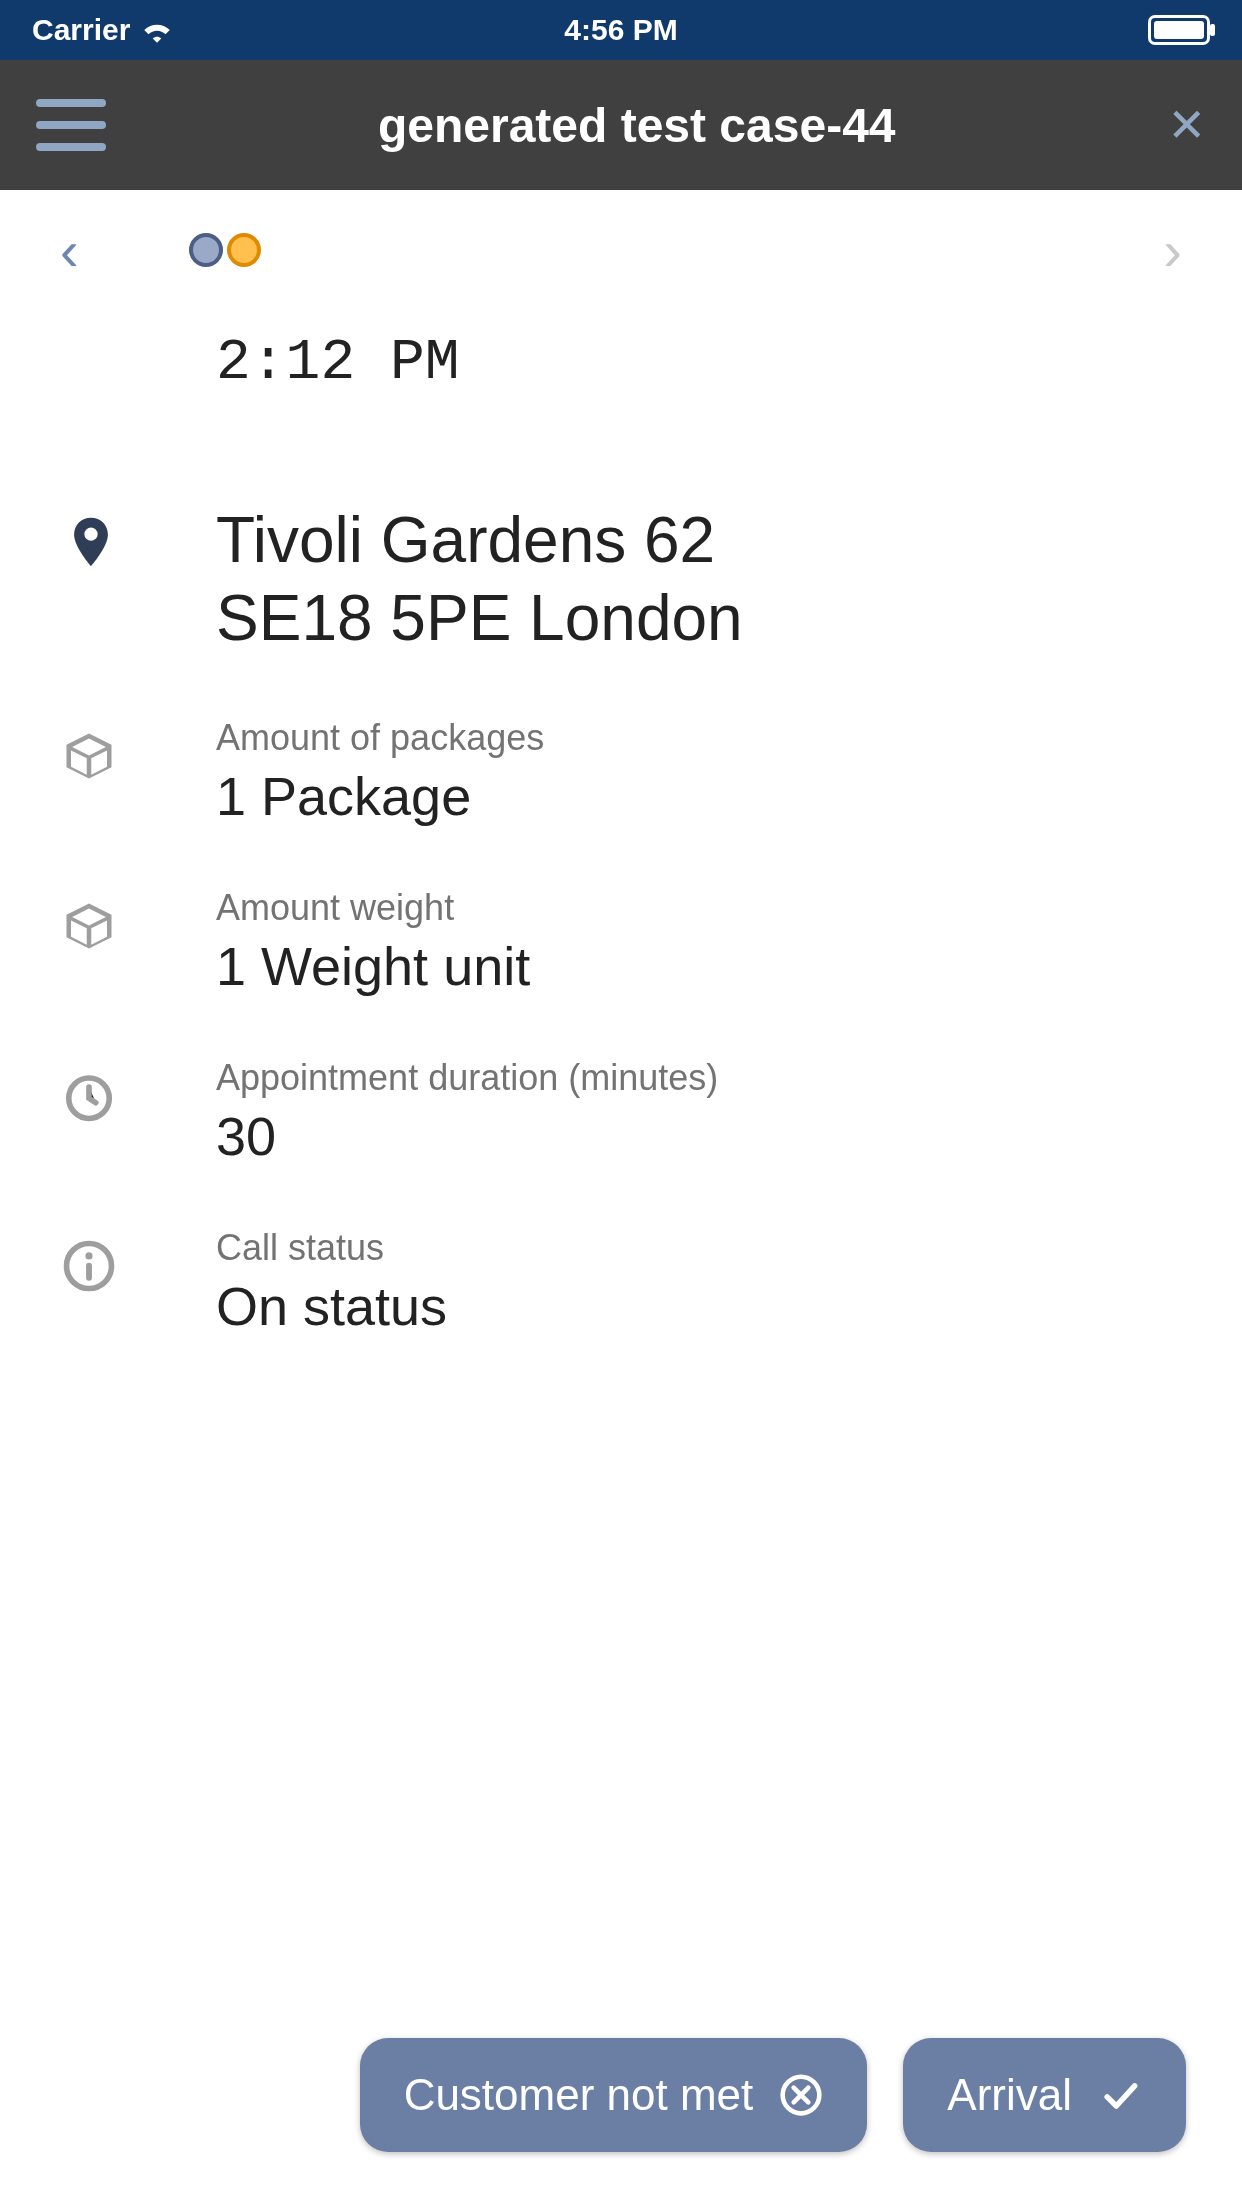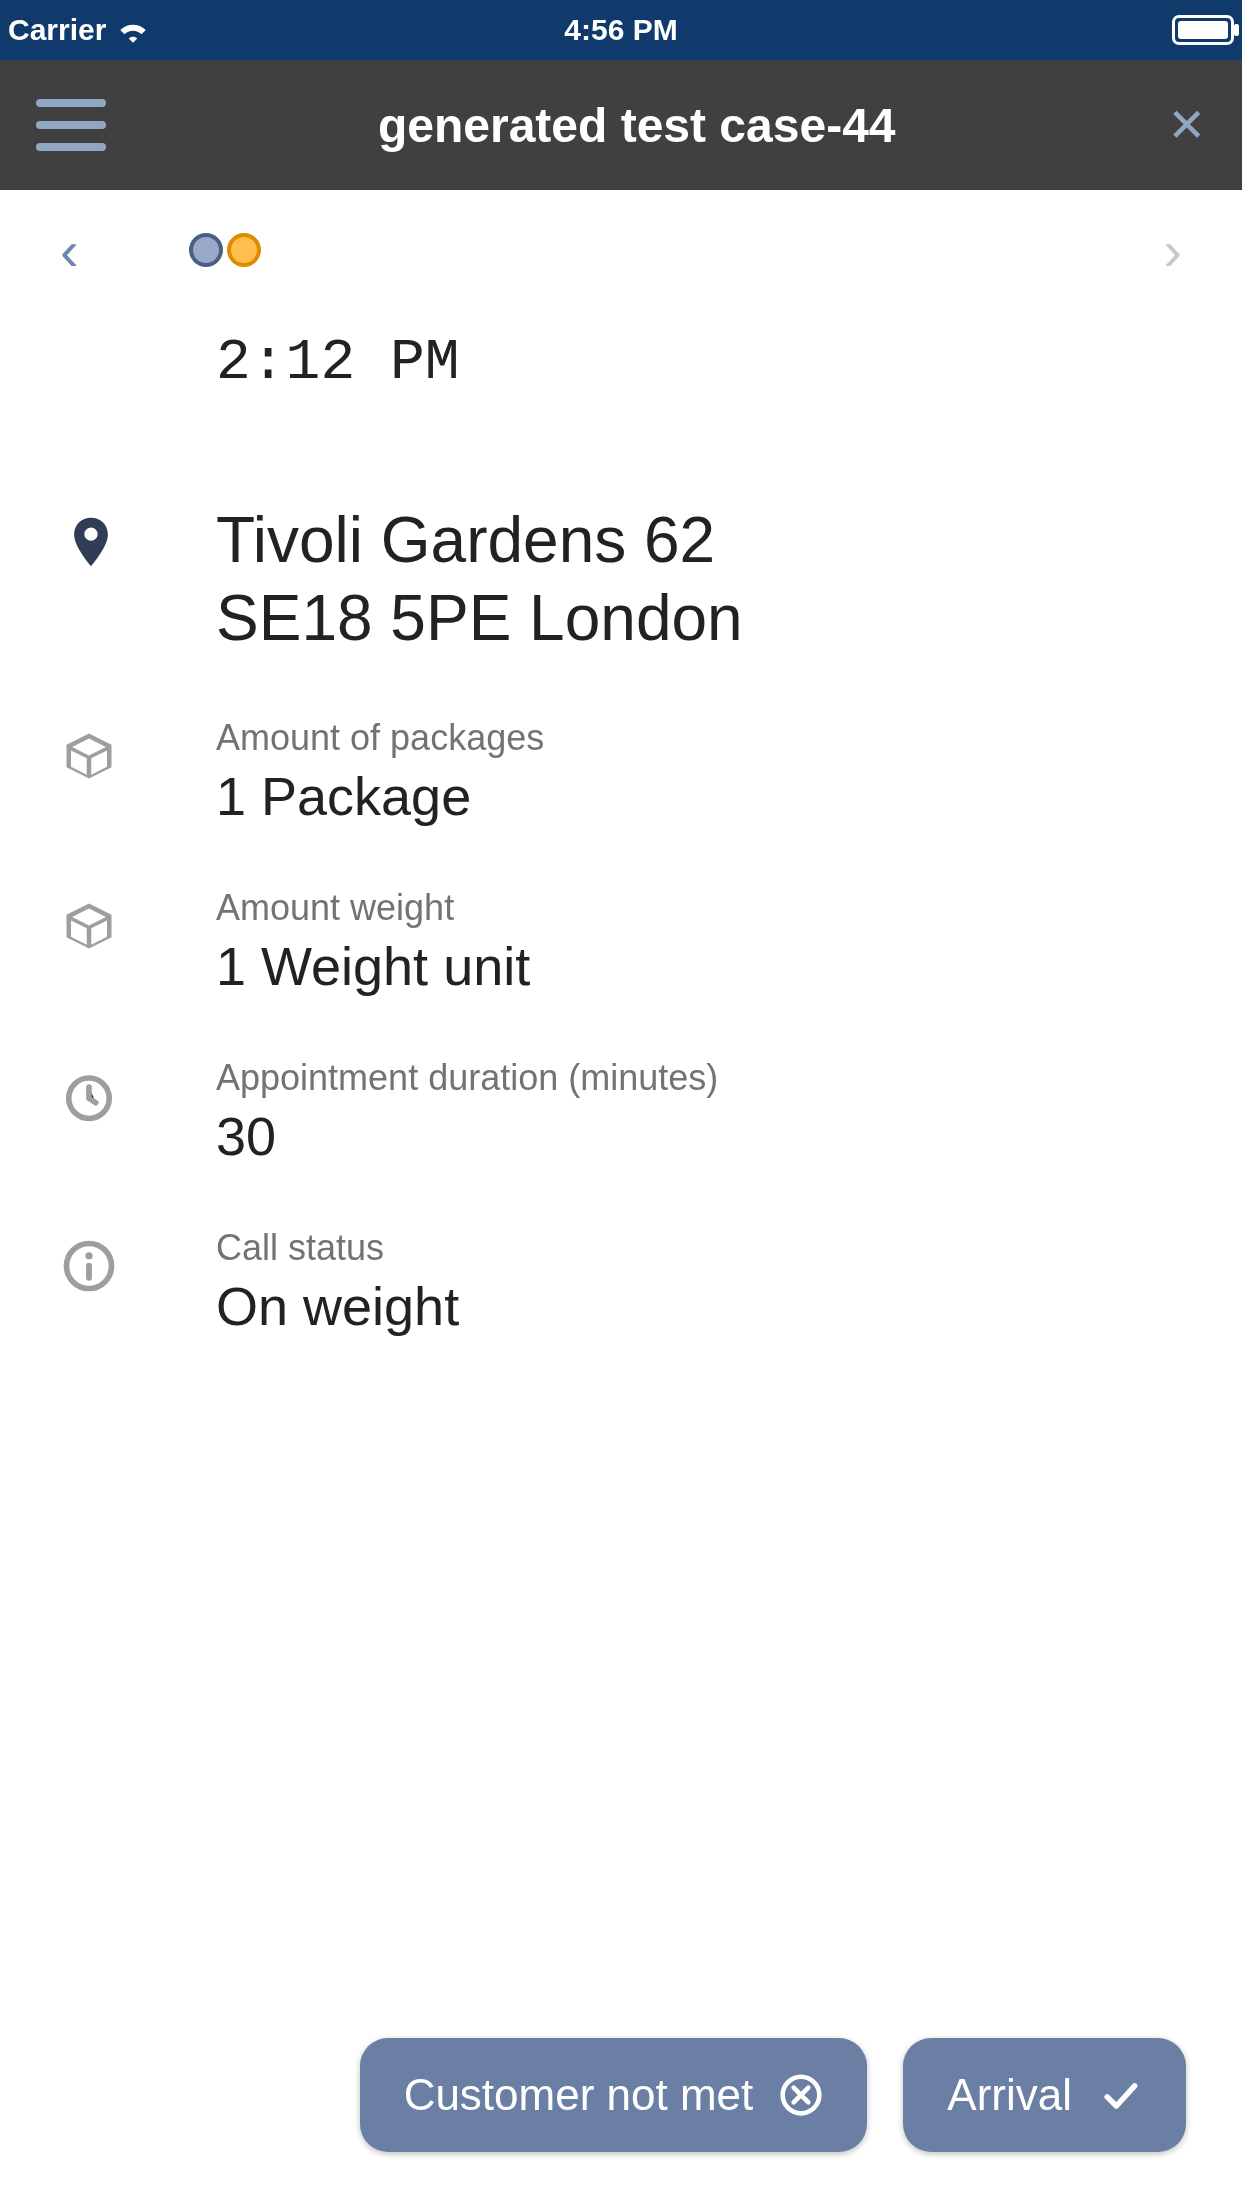--- a/index.html
+++ b/index.html
@@ -4,21 +4,21 @@
 <style>
   * { box-sizing: border-box; margin: 0; padding: 0; }
   html, body { width: 1242px; height: 2208px; font-family: -apple-system, "Helvetica Neue", Arial, sans-serif; background: #fff; color: #222; }
   .status-bar {
     height: 60px;
     background: #0f3a6b;
     color: #fff;
     display: flex;
     align-items: center;
     justify-content: space-between;
-    padding: 0 8px;
+    padding: 0 32px;
     font-size: 30px;
     font-weight: 600;
     gap: 38px;
   }
   .status-left { display: flex; align-items: center; gap: 10px; }
   .status-center { position: absolute; left: 50%; transform: translateX(-50%); font-weight: 600; }
   .battery {
     width: 62px; height: 30px; border: 3px solid #fff; border-radius: 7px; position: relative;
     display: flex; align-items: center; padding: 3px;
   }
@@ -181,21 +181,21 @@
   <div class="row">
     <div class="icon-col">
       <svg class="svg-icon-sm" viewBox="0 0 24 24">
           <circle cx="12" cy="12" r="10" fill="none" stroke="#9e9e9e" stroke-width="2.5"></circle>
           <circle cx="12" cy="7.5" r="1.6" fill="#9e9e9e"></circle>
           <rect x="10.7" y="10.5" width="2.6" height="8" rx="1.3" fill="#9e9e9e"></rect>
         </svg>
     </div>
     <div class="text-col">
       <div class="label">Call status</div>
-      <div class="value">On weight</div>
+      <div class="value">On status</div>
     </div>
   </div>
 
 </div>
 
 <div class="bottom-bar">
   <button class="pill-btn">
     <span>Customer not met</span>
     <svg viewBox="0 0 24 24">
         <circle cx="12" cy="12" r="10" fill="none" stroke="#fff" stroke-width="2.5"></circle>

